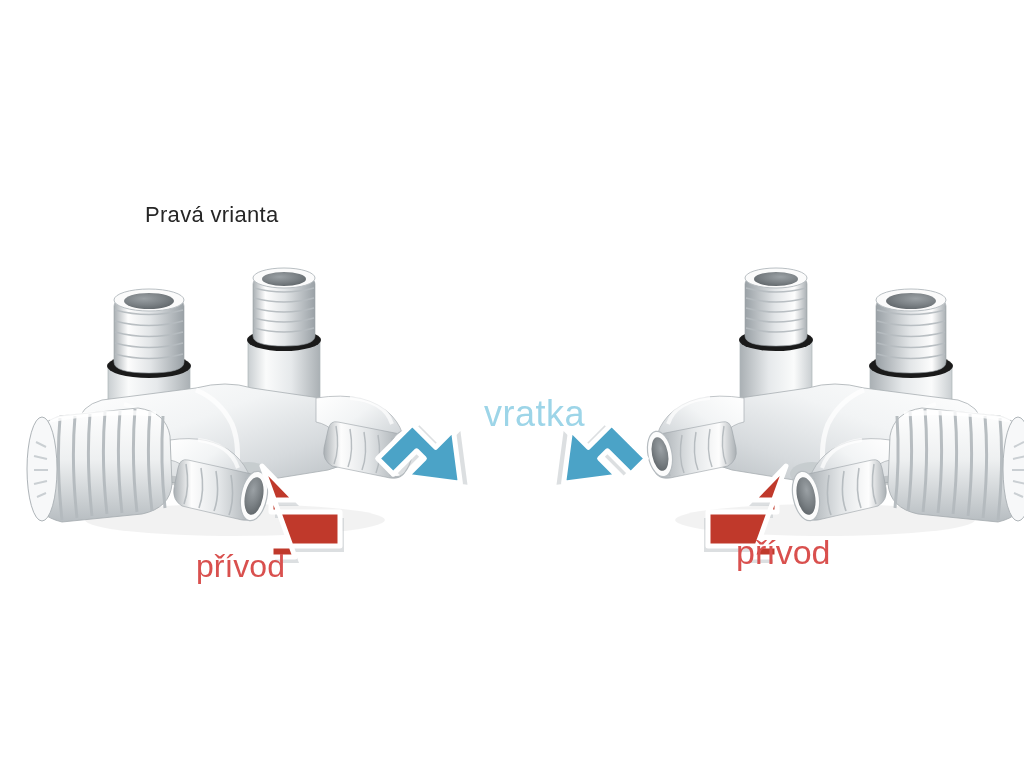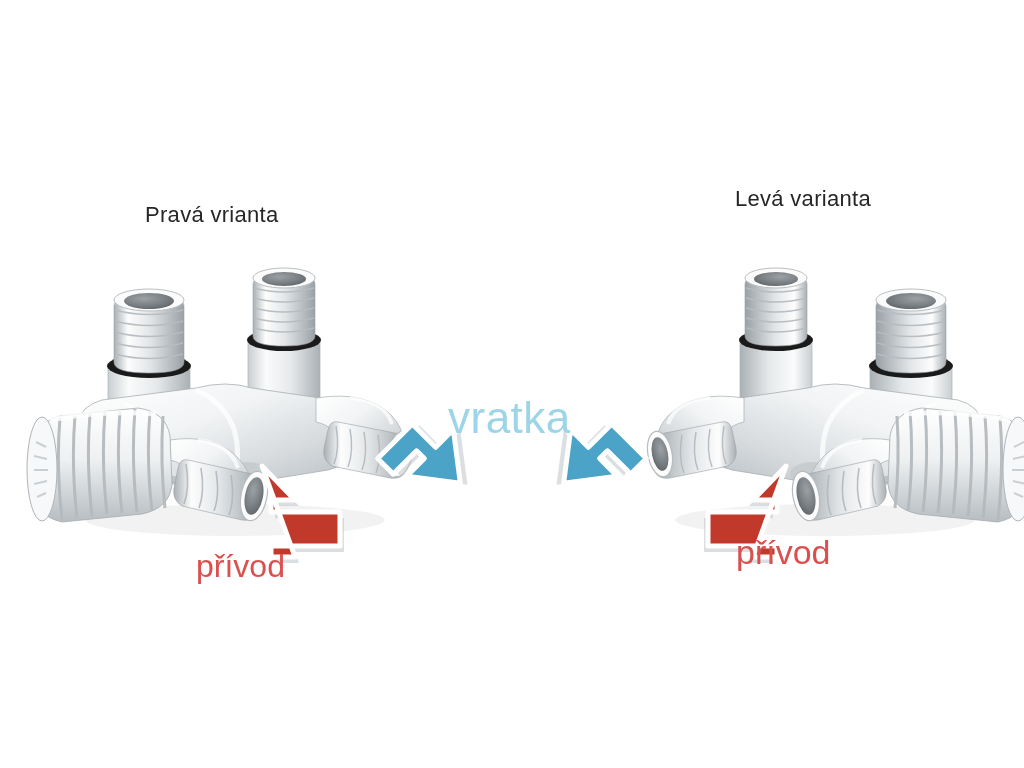--- a/index.html
+++ b/index.html
@@ -31,23 +31,23 @@
   }
   #label-right-variant { left: 145px; top: 202px; }
   #label-left-variant  { left: 735px; top: 186px; }
 
   .flow-label {
     position: absolute;
     white-space: nowrap;
     font-weight: 400;
   }
   #label-vratka {
-    left: 448px;
+    left: 484px;
     top: 393px;
-    font-size: 44px;
+    font-size: 36px;
     color: #9dd5e8;
     letter-spacing: 0.5px;
   }
   #label-privod-left {
     left: 196px;
     top: 548px;
     font-size: 32px;
     color: #d9504e;
   }
   #label-privod-right {
@@ -75,21 +75,20 @@
     pointer-events: none;
   }
 </style>
 </head>
 <body>
 
 <div class="stage">
 
   <div class="variant-label" id="label-right-variant">Pravá vrianta</div>
 
-  <div class="variant-label" id="label-left-variant">Levá varianta</div>
 
   <div class="valve" id="valve-right-variant">
     <svg width="420" height="300" viewBox="0 0 420 300">
       <defs>
         <linearGradient id="bodyGradA" x1="0" y1="0" x2="1" y2="1">
           <stop offset="0%" stop-color="#ffffff"></stop>
           <stop offset="38%" stop-color="#f2f4f5"></stop>
           <stop offset="70%" stop-color="#d6dadd"></stop>
           <stop offset="100%" stop-color="#b4babe"></stop>
         </linearGradient>

